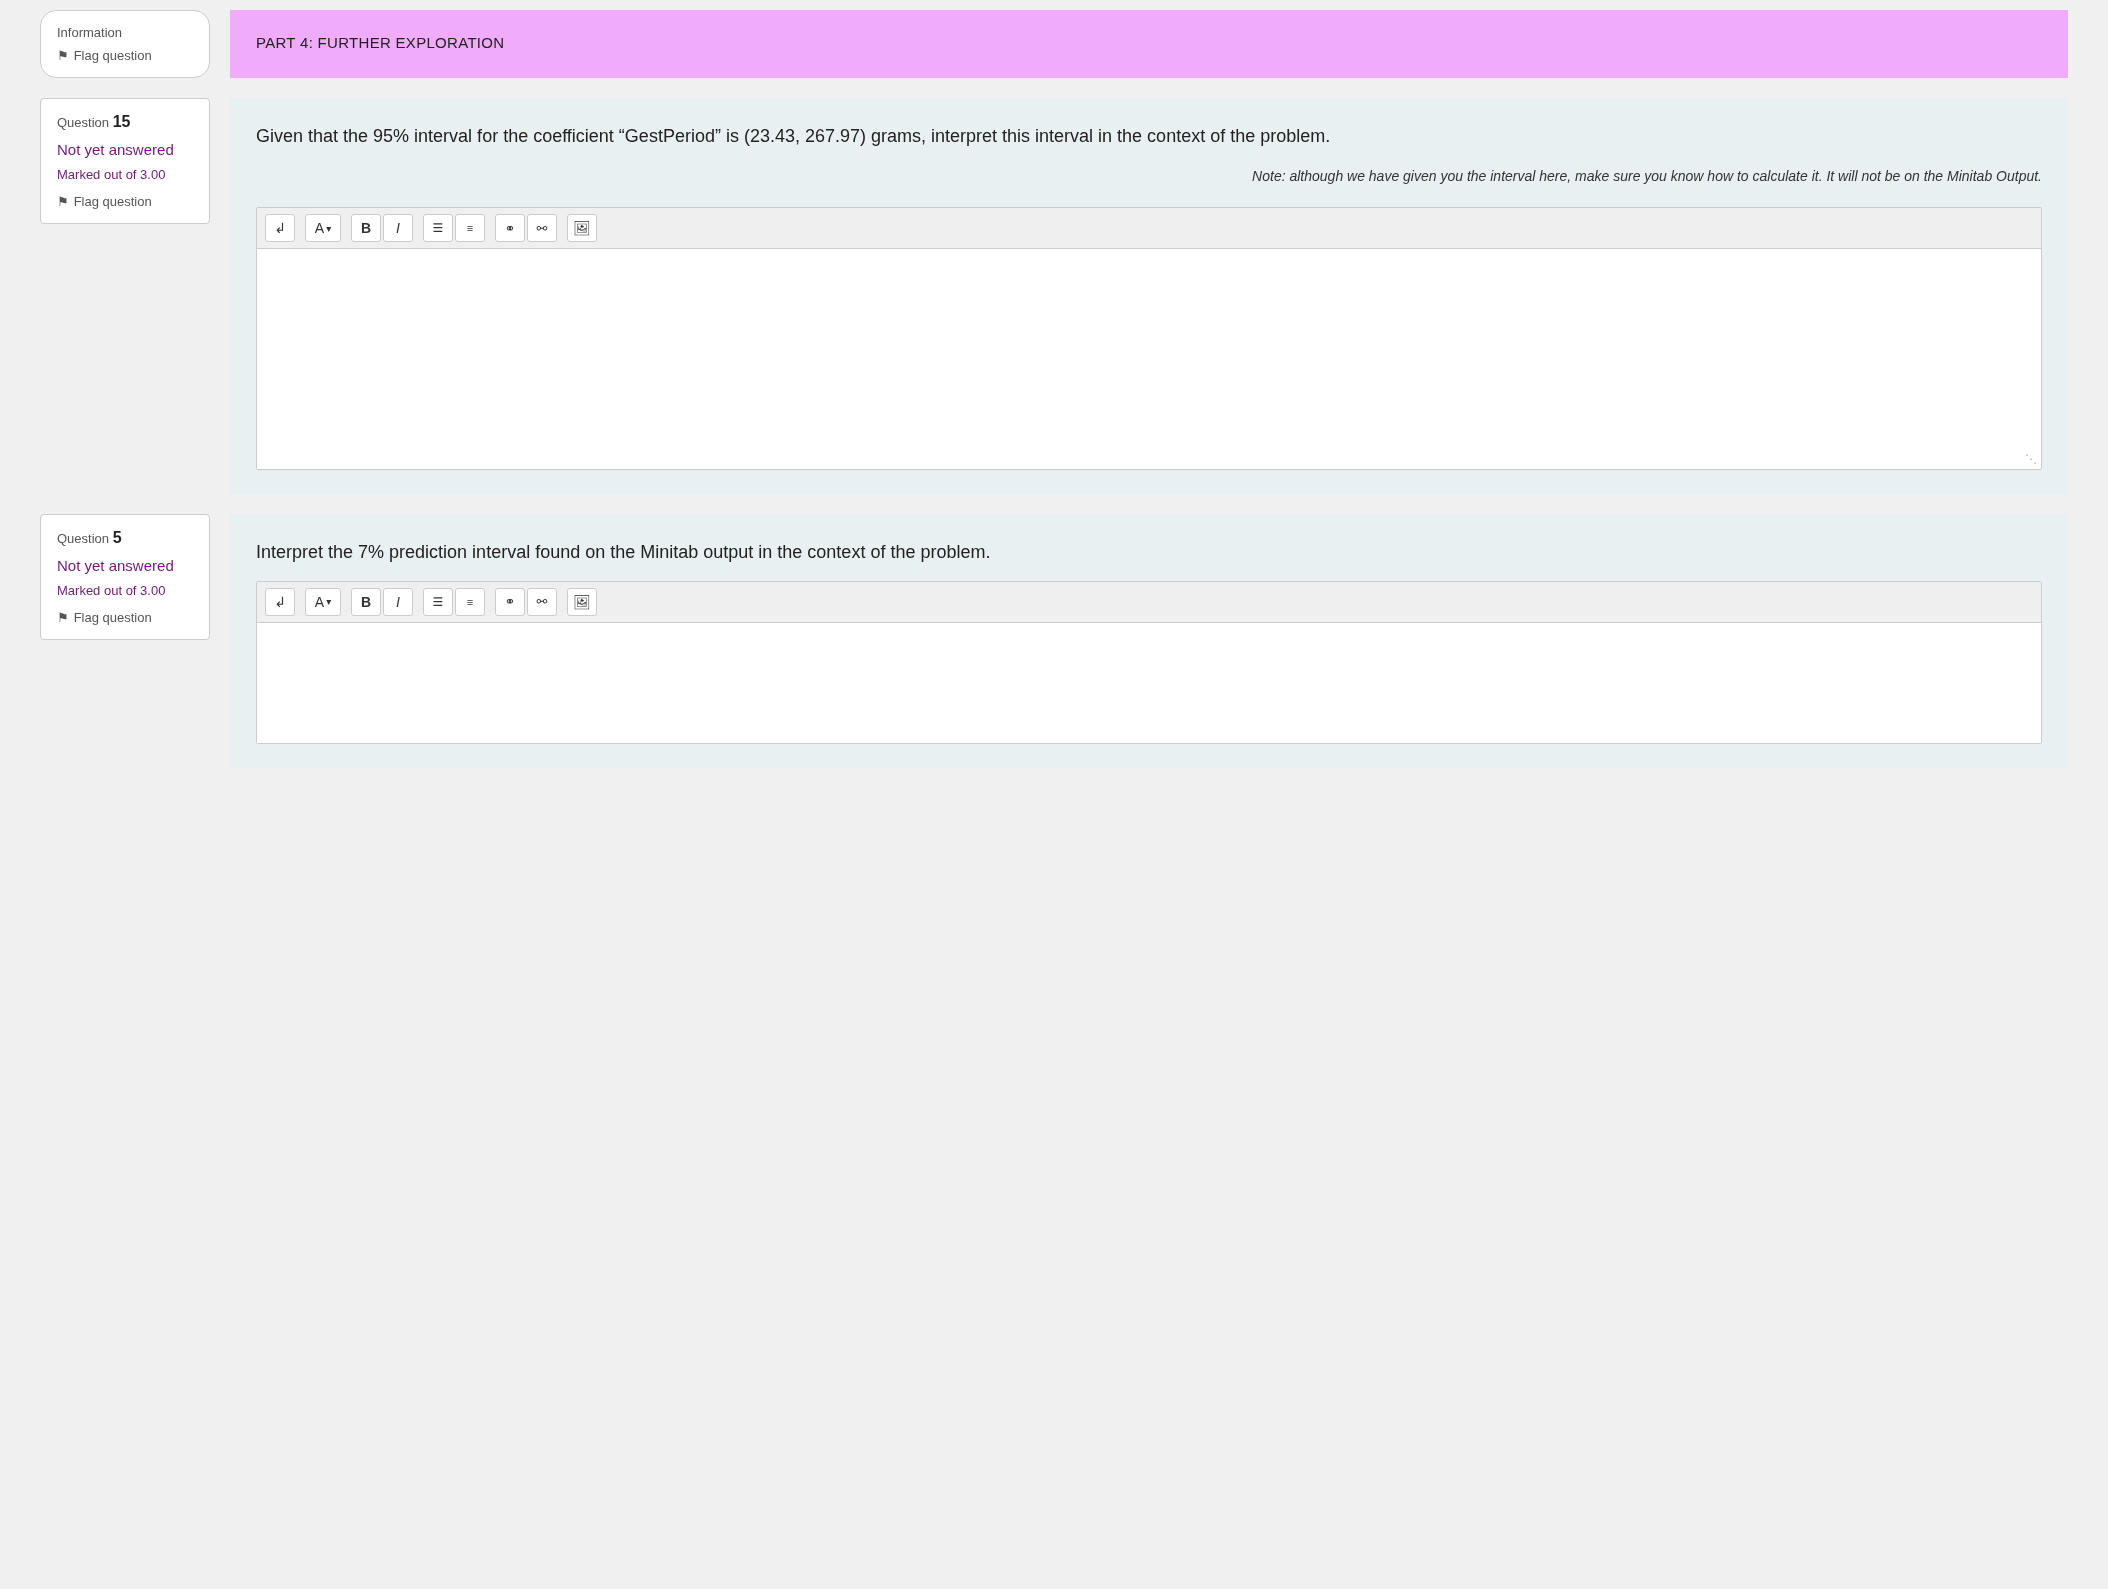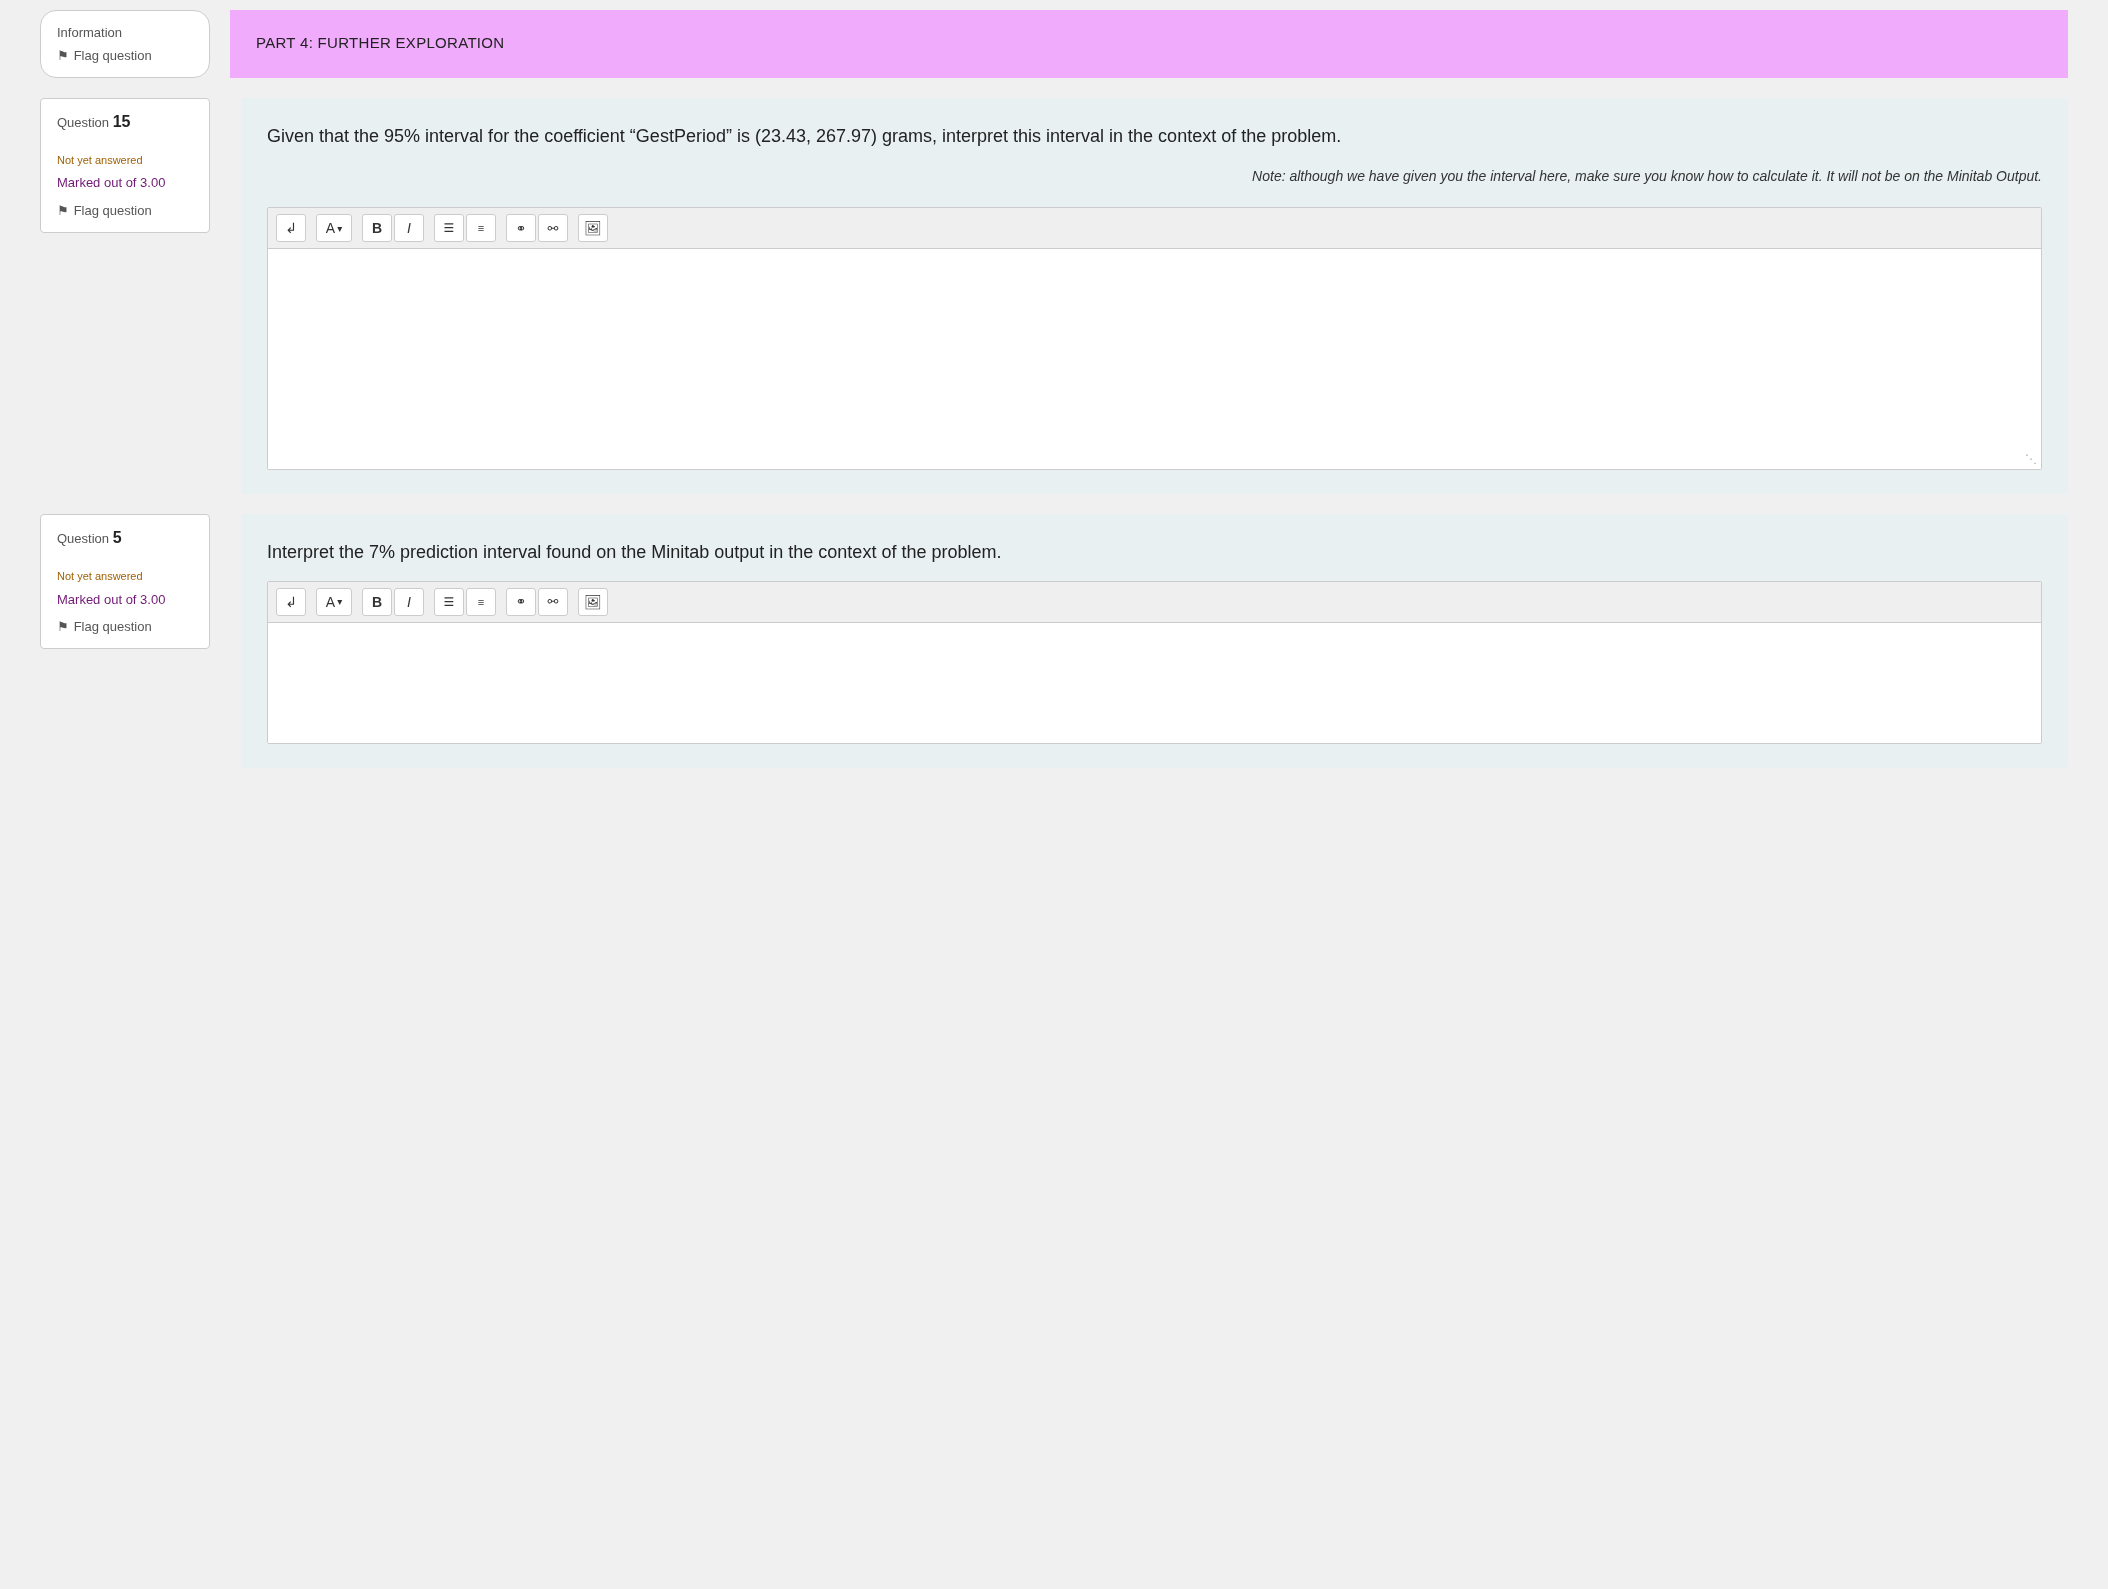--- a/index.html
+++ b/index.html
@@ -19,21 +19,21 @@
       font-size: 15px;
       font-weight: normal;
       color: #222;
       letter-spacing: 0.02em;
     }
 
     
     .question-row {
       display: flex;
       flex-direction: row;
-      gap: 11px;
+      gap: 0;
       background: #f0f0f0;
     }
 
     
     .sidebar-block {
       width: 170px;
       min-width: 170px;
       padding: 14px 16px;
       background: #fff;
       border: 1px solid #ccc;
@@ -47,23 +47,23 @@
       font-size: 13px;
       font-weight: normal;
       color: #555;
     }
     .sidebar-block .question-number {
       font-weight: bold;
       font-size: 16px;
       color: #222;
     }
     .sidebar-block .status-text {
-      margin-top: 22px;
-      color: #a16207;
-      font-size: 11px;
+      margin-top: 8px;
+      color: #701a75;
+      font-size: 15px;
       line-height: 1.4;
     }
     .sidebar-block .marked-text {
       margin-top: 6px;
       color: #701a75;
       font-size: 13px;
       line-height: 1.4;
     }
     .sidebar-block .flag-link {
       margin-top: 10px;

